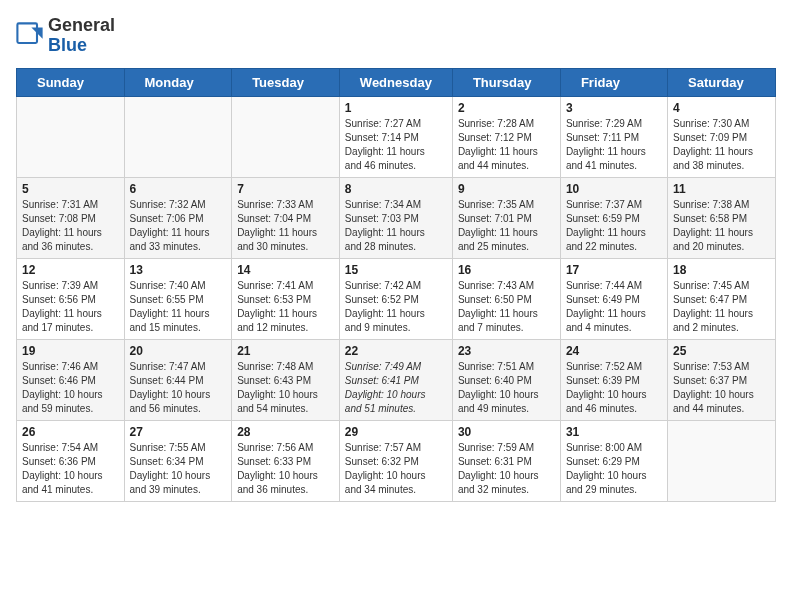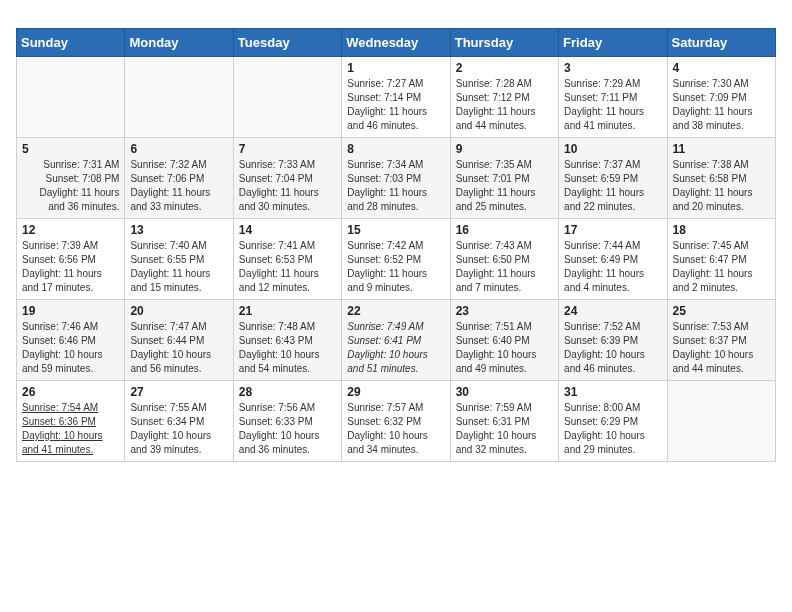--- a/index.html
+++ b/index.html
@@ -49,21 +49,21 @@
     .calendar {
       width: 100%;
       border-collapse: collapse;
       border: 1px solid #ccc;
     }
     .calendar th {
       background-color: #2a6db5;
       color: #fff;
       font-size: 13px;
       font-weight: bold;
-      padding: 6px 4px;
+      padding: 6px 20px;
       text-align: left;
       border: 1px solid #1e5a9a;
     }
     .calendar td {
       vertical-align: top;
       padding: 4px 5px;
       border: 1px solid #d0d0d0;
       width: 14.28%;
       min-height: 80px;
       font-size: 10.5px;
@@ -88,20 +88,31 @@
       color: #333;
     }
     .empty-cell {
       background: #f9f9f9 !important;
     }
   </style>
 </head>
 <body>
 
 <div class="header">
+  <div class="logo">
+    <svg class="logo-icon" viewBox="0 0 40 40">
+      <rect width="40" height="40" fill="white"></rect>
+      <polygon points="22,8 38,8 38,24" fill="#2a6db5"></polygon>
+      <rect x="2" y="2" width="28" height="28" rx="2" fill="none" stroke="#2a6db5" stroke-width="3"></rect>
+    </svg>
+    <div class="logo-text">
+      <span class="logo-general">General</span>
+      <span class="logo-blue">Blue</span>
+    </div>
+  </div>
 </div>
 
 <table class="calendar">
   <thead>
     <tr>
     <th>Sunday</th>
         <th>Monday</th>
         <th>Tuesday</th>
         <th>Wednesday</th>
         <th>Thursday</th>
@@ -139,21 +150,21 @@
           <div class="day-num">4</div>
           <div class="day-info" style="white-space: pre-line;">Sunrise: 7:30 AM
 Sunset: 7:09 PM
 Daylight: 11 hours
 and 38 minutes.</div>
         </td>
       </tr>
       <tr>
         <td>
           <div class="day-num">5</div>
-          <div class="day-info" style="white-space: pre-line; text-align: right;">Sunrise: 7:31 AM
+          <div class="day-info" style="white-space: pre-line;">Sunrise: 7:31 AM
 Sunset: 7:08 PM
 Daylight: 11 hours
 and 36 minutes.</div>
         </td>
         <td>
           <div class="day-num">6</div>
           <div class="day-info" style="white-space: pre-line;">Sunrise: 7:32 AM
 Sunset: 7:06 PM
 Daylight: 11 hours
 and 33 minutes.</div>
@@ -292,21 +303,21 @@
           <div class="day-num">25</div>
           <div class="day-info" style="white-space: pre-line;">Sunrise: 7:53 AM
 Sunset: 6:37 PM
 Daylight: 10 hours
 and 44 minutes.</div>
         </td>
       </tr>
       <tr>
         <td>
           <div class="day-num">26</div>
-          <div class="day-info" style="white-space: pre-line; text-decoration: underline;">Sunrise: 7:54 AM
+          <div class="day-info" style="white-space: pre-line;">Sunrise: 7:54 AM
 Sunset: 6:36 PM
 Daylight: 10 hours
 and 41 minutes.</div>
         </td>
         <td>
           <div class="day-num">27</div>
           <div class="day-info" style="white-space: pre-line;">Sunrise: 7:55 AM
 Sunset: 6:34 PM
 Daylight: 10 hours
 and 39 minutes.</div>

